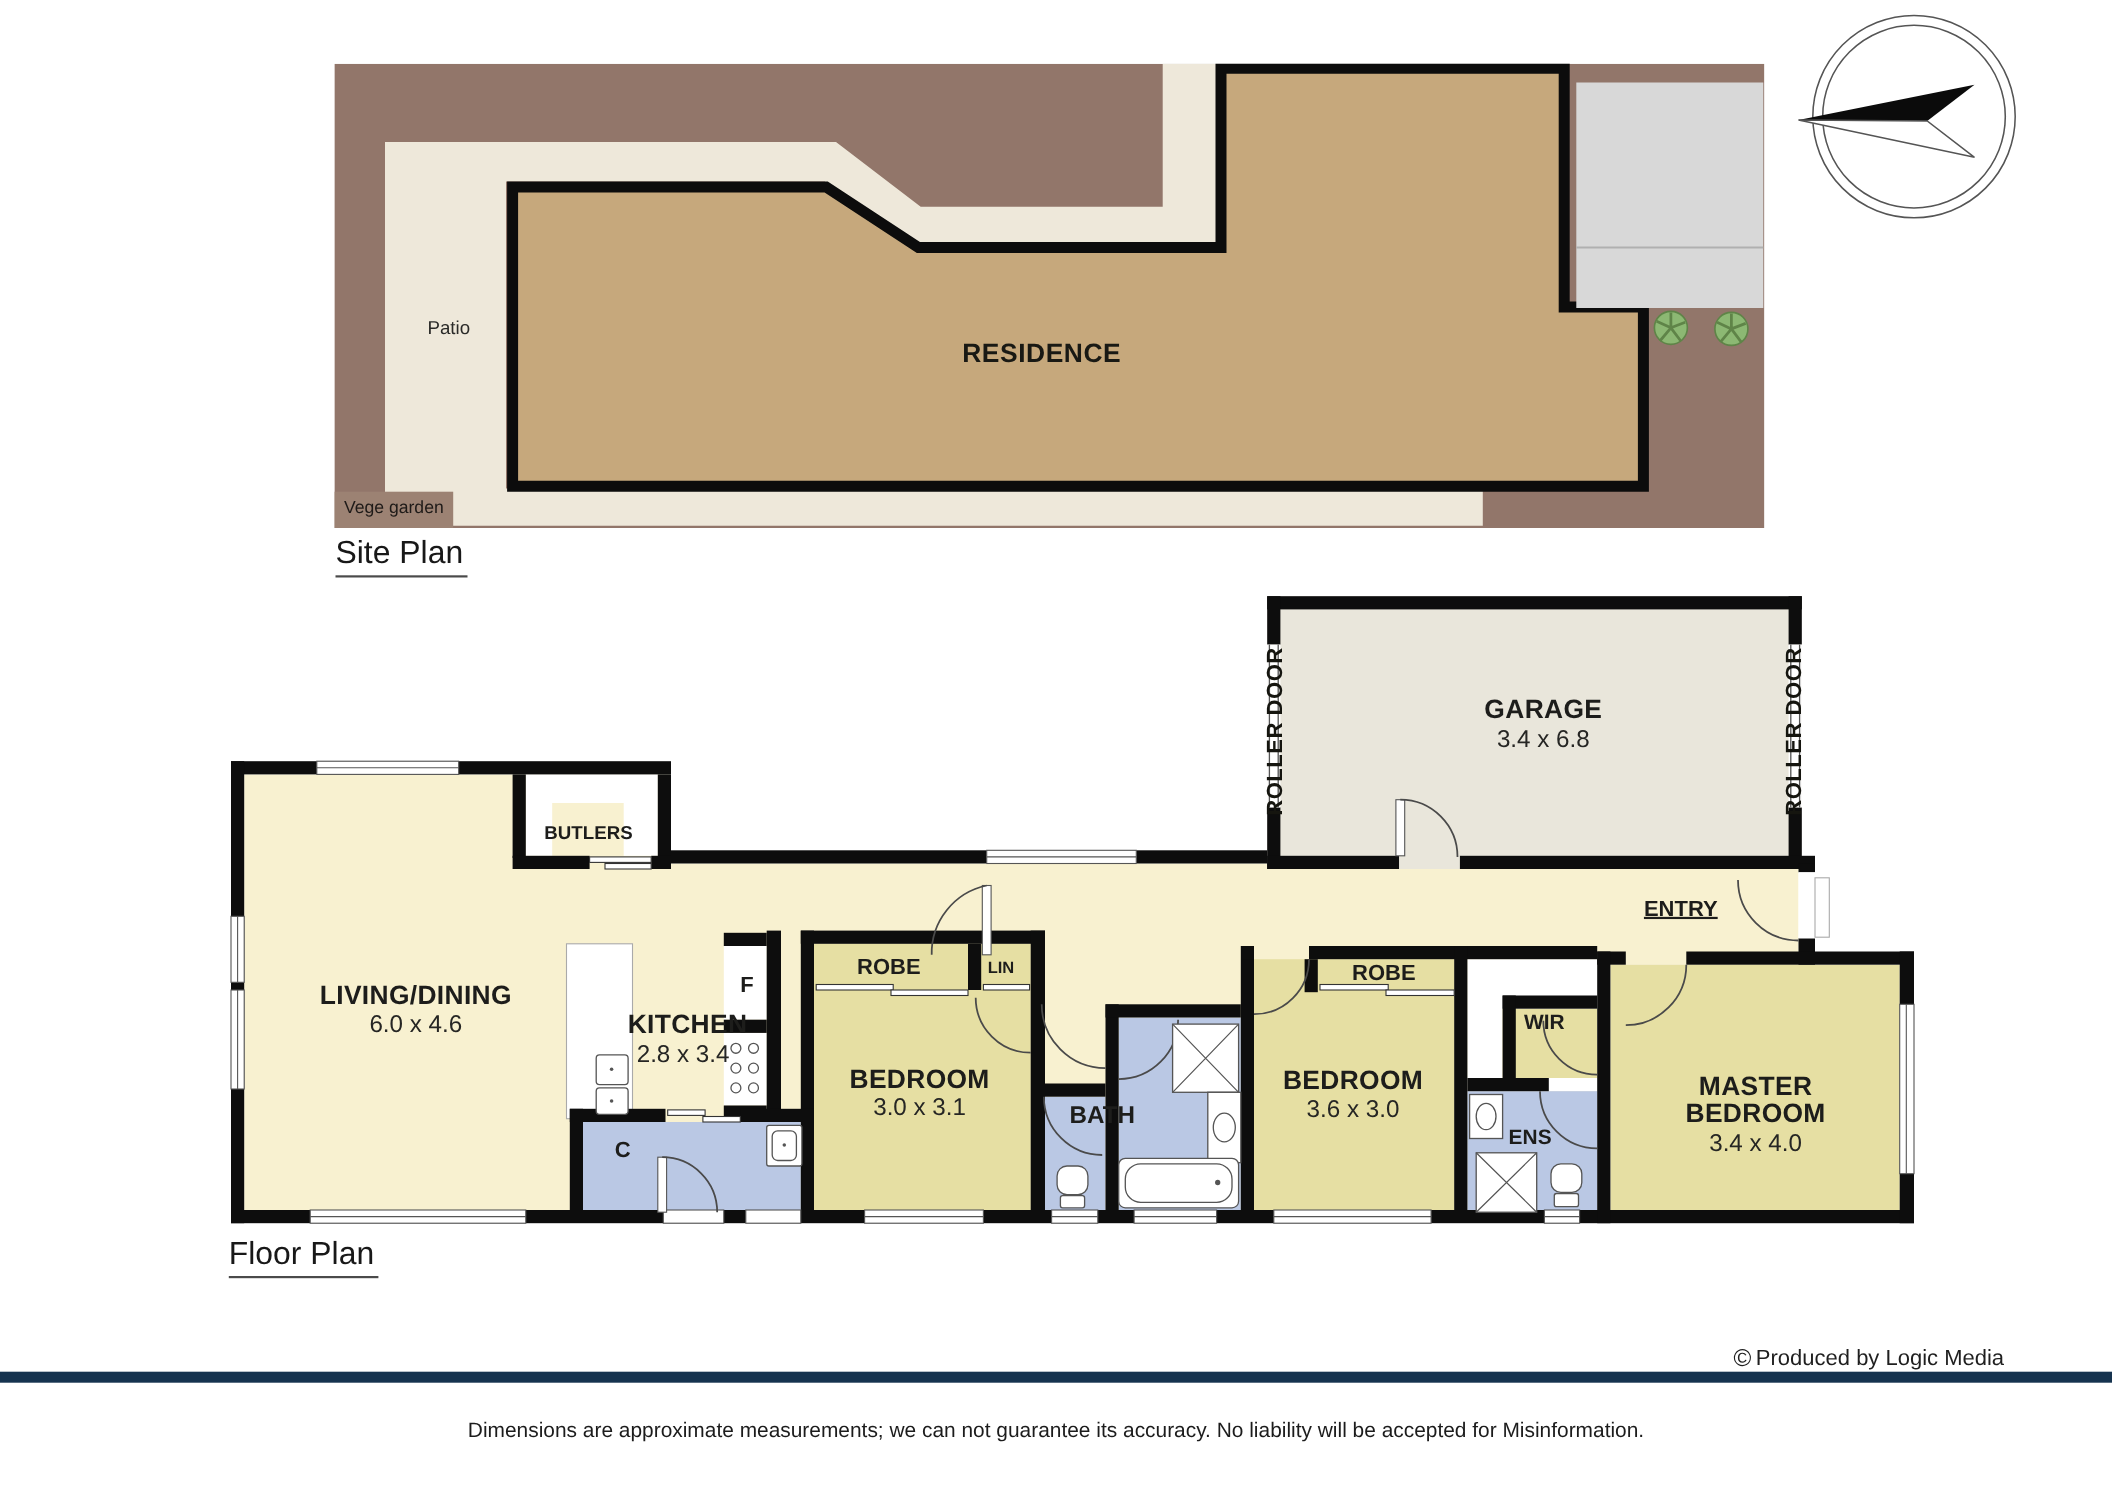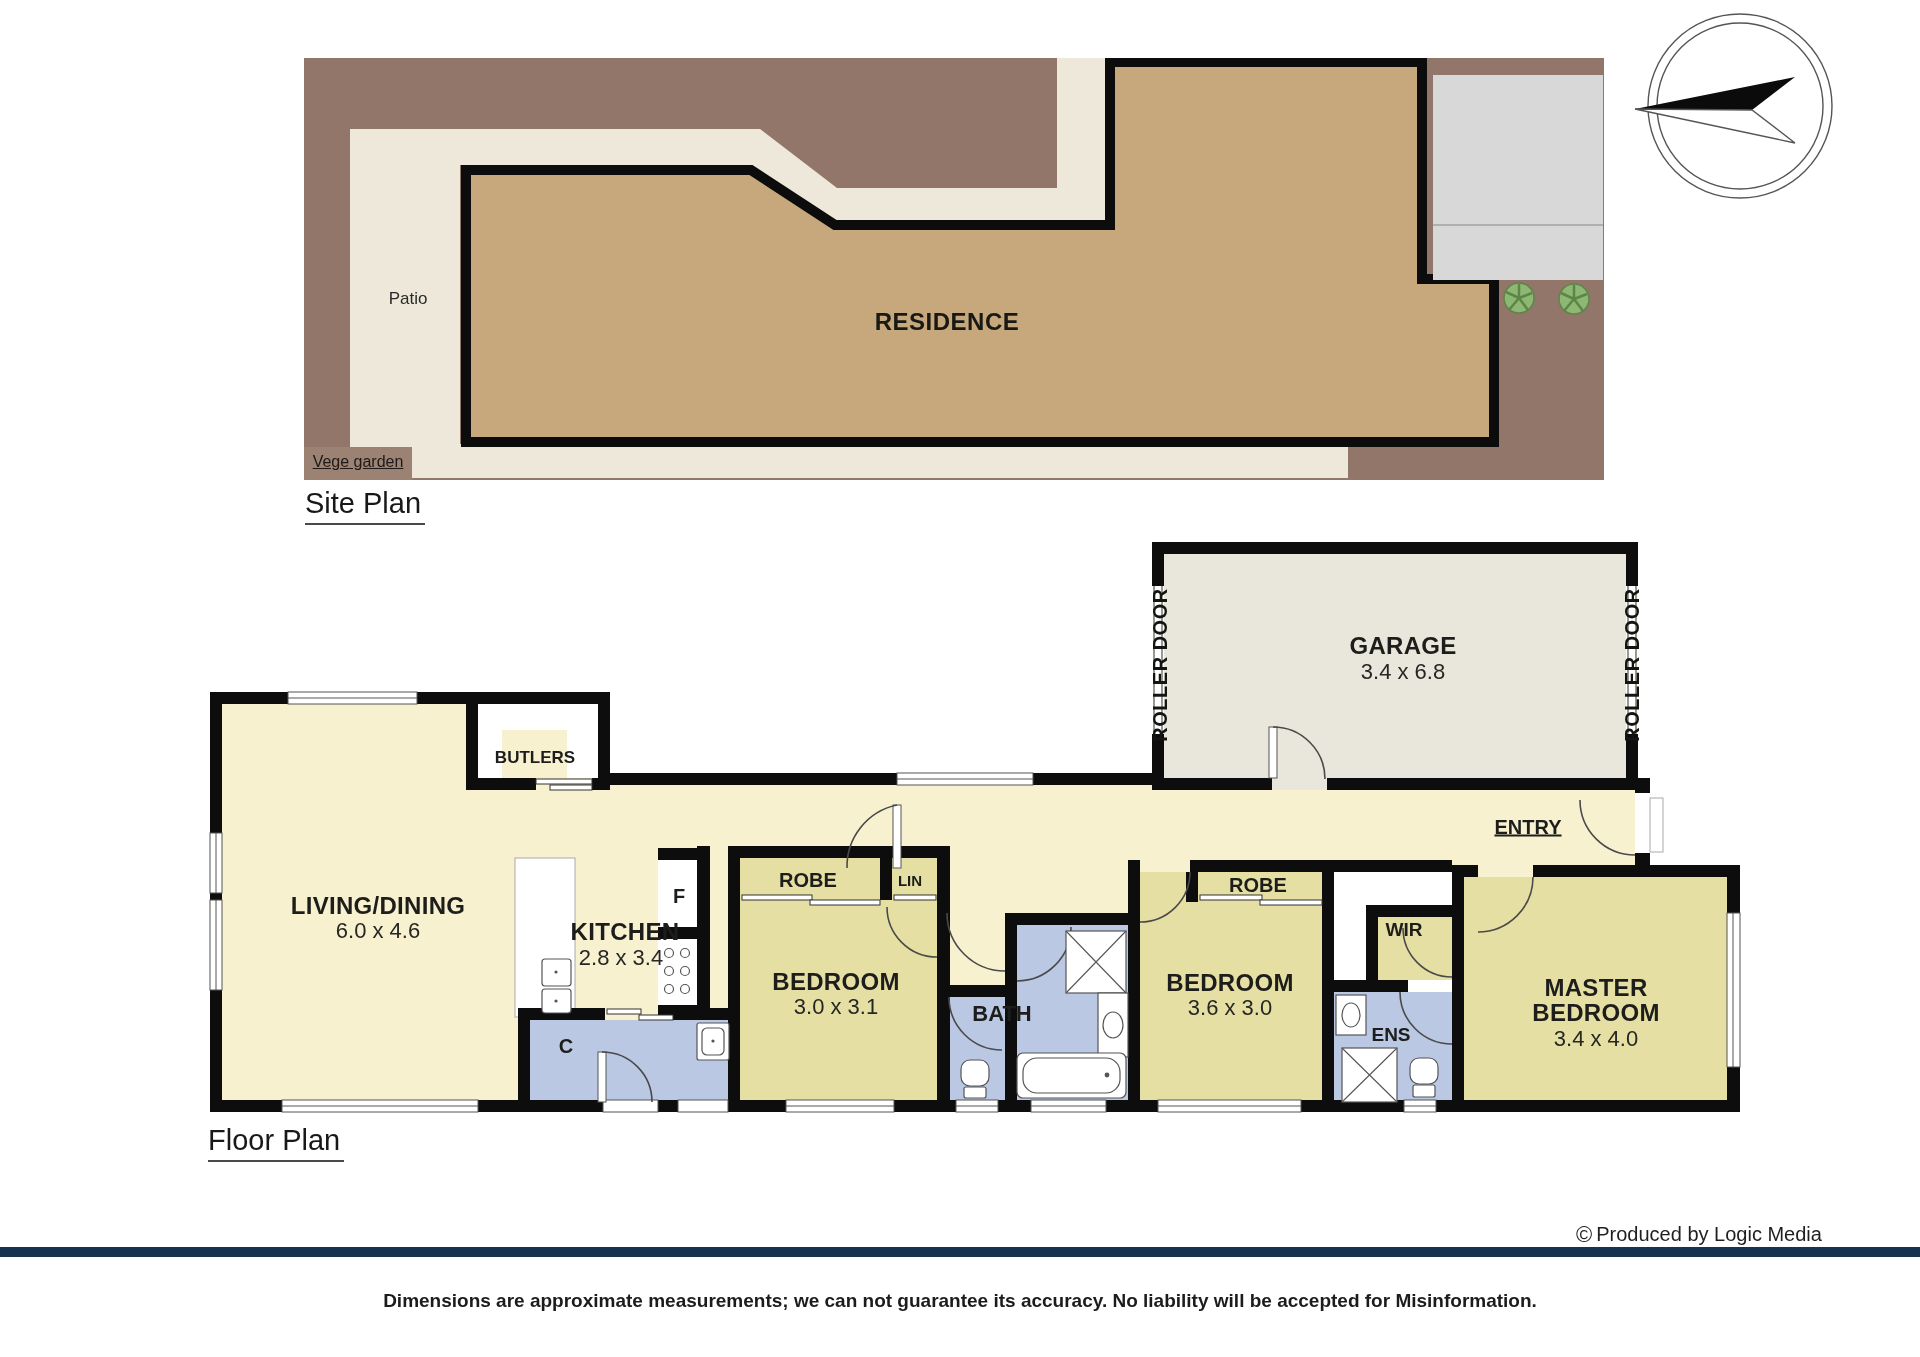--- a/index.html
+++ b/index.html
@@ -17,21 +17,21 @@
   .dims{font-size:22px;font-weight:normal;color:#262624;}
   .vlabel{position:absolute;transform:translate(-50%,-50%) rotate(-90deg);font-weight:bold;
           font-size:20px;letter-spacing:.5px;color:#15150f;white-space:nowrap;}
   .plan-title{position:absolute;font-size:29px;color:#181818;border-bottom:2px solid #4a4a4a;
               padding:0 4px 3px 0;display:inline-block;}
   .address{position:absolute;left:28px;top:1192px;font-size:42px;font-weight:bold;color:#101010;letter-spacing:.2px;}
   .credit{position:absolute;left:1576px;top:1222px;font-size:20px;color:#1f1f1f;}
   .credit .c{font-size:22px;vertical-align:-1px;margin-right:4px;}
   .rule{position:absolute;left:0;top:1247px;width:1920px;height:10px;background:#16334f;}
   .disclaimer{position:absolute;left:0;top:1290px;width:1920px;text-align:center;
-              font-size:19px;color:#1c1c1c;font-weight:bold;}
+              font-size:19px;color:#1c1c1c;}
   .site-patio{font-size:17px;color:#2a2a28;}
   .site-res{font-size:24px;font-weight:bold;letter-spacing:.5px;color:#191914;}
   .site-vege{font-size:16px;color:#1e1a18;}
 </style>
 </head>
 <body>
 
 <div class="page">
 
   <svg class="abs" style="left:304px;top:58px;" width="1300" height="422" viewBox="0 0 1300 422">
@@ -45,21 +45,21 @@
       <path d="M1215,240 L1215,226 M1215,240 L1228,235 M1215,240 L1224,252 M1215,240 L1205,252 M1215,240 L1202,234" stroke-width="2.5" fill="none"></path>
     </g>
     <g stroke="#5f8448">
       <circle cx="1270" cy="241" r="15" fill="#8cb873" stroke-width="1.5"></circle>
       <path d="M1270,241 L1270,227 M1270,241 L1283,236 M1270,241 L1279,253 M1270,241 L1260,253 M1270,241 L1257,235" stroke-width="2.5" fill="none"></path>
     </g>
     <rect x="0" y="389" width="108" height="33" fill="#9c8273"></rect>
   </svg>
   <div class="lbl site-patio" style="left:408px;top:299px;">Patio</div>
   <div class="lbl site-res" style="left:947px;top:322px;">RESIDENCE</div>
-  <div class="lbl site-vege" style="left:358px;top:462px;text-decoration:underline;">Vege garden</div>
+  <div class="lbl site-vege" style="left:358px;top:462px;">Vege garden</div>
   <div class="plan-title" style="left:305px;top:487px;">Site Plan</div>
 
   <svg class="abs" style="left:1628px;top:2px;" width="220" height="212" viewBox="0 0 220 212">
     <circle cx="112" cy="104" r="92" fill="none" stroke="#555" stroke-width="1.4"></circle>
     <circle cx="112" cy="104" r="83" fill="none" stroke="#555" stroke-width="1.4"></circle>
     <polygon points="7,107 167,75 124,108" fill="#0b0b0b"></polygon>
     <polygon points="7,107 124,108 167,141" fill="#ffffff" stroke="#555" stroke-width="1.4"></polygon>
   </svg>
 
   <svg class="abs" style="left:208px;top:540px;" width="1552" height="585" viewBox="0 0 1552 585">

